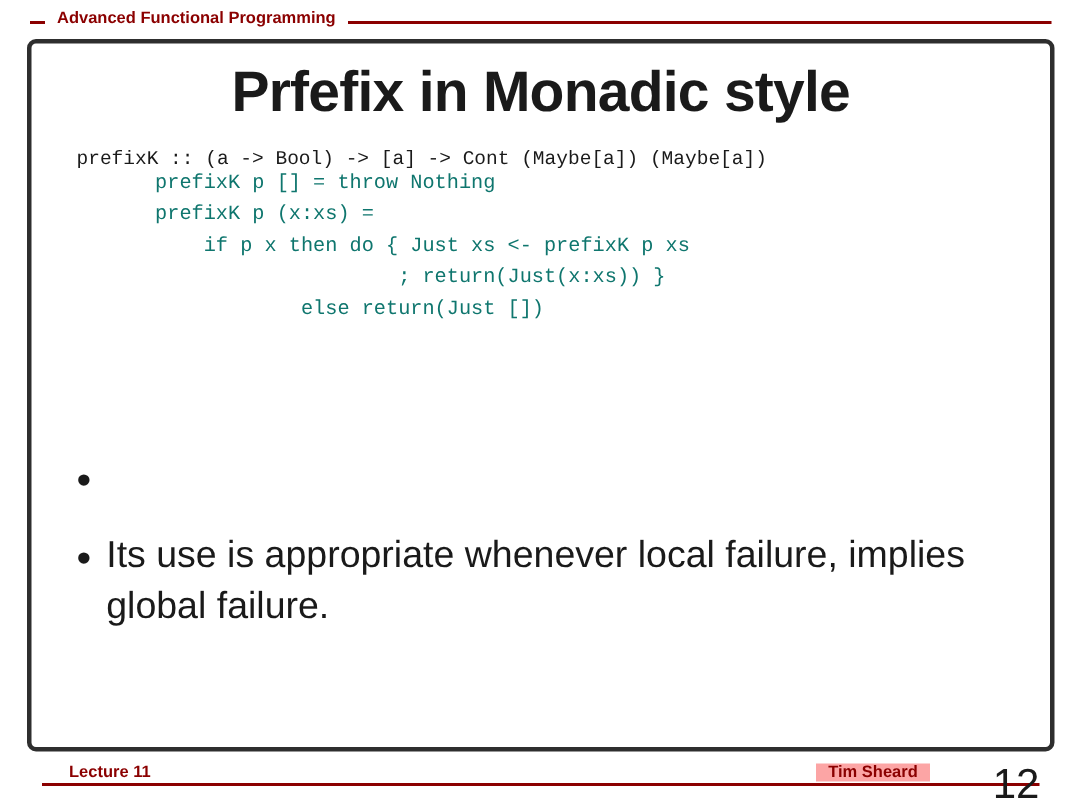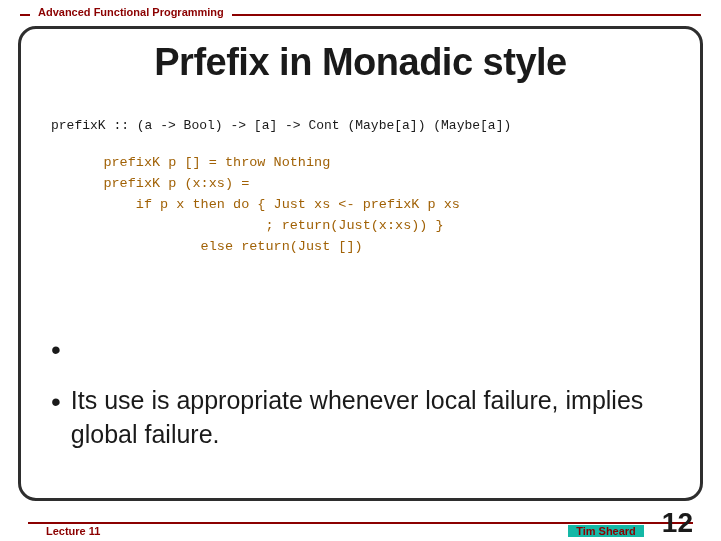--- a/index.html
+++ b/index.html
@@ -47,27 +47,26 @@
       color: #8B0000;
       position: relative;
       z-index: 1;
       margin-left: 10px;
     }
 
     
     .content-box {
       margin: 2px 18px 4px 18px;
       border: 3px solid #2e2e2e;
-      border-radius: 18px;
+      border-radius: 6px;
       flex: 1;
       display: flex;
       flex-direction: column;
       padding: 12px 30px 10px 30px;
       overflow: hidden;
-      gap: 20px;
     }
 
     .slide-title {
       font-size: 38px;
       font-weight: bold;
       color: #1a1a1a;
       text-align: center;
       margin-bottom: 14px;
       letter-spacing: -0.5px;
     }
@@ -75,21 +74,21 @@
     .type-signature {
       font-family: 'Courier New', Courier, monospace;
       font-size: 13px;
       color: #1a1a1a;
       white-space: pre;
     }
 
     .code-block {
       font-family: 'Courier New', Courier, monospace;
       font-size: 13.5px;
-      color: #a16207;
+      color: #0f766e;
       margin-left: 20px;
       margin-bottom: 14px;
       line-height: 1.55;
       white-space: pre;
     }
 
     .bullet-points {
       flex: 1;
       display: flex;
       flex-direction: column;
@@ -162,20 +161,20 @@
         <span class="bullet-dot">•</span>
       </div>
       <div class="bullet">
         <span class="bullet-dot">•</span>
         <span>Its use is appropriate whenever local failure, implies global failure.</span>
       </div>
     </div>
 
   </div>
 
-  <div style="display:flex; align-items:flex-end; padding: 4px 28px 4px 28px; position:relative; height:36px;">
+  <div style="display:flex; align-items:flex-start; padding: 4px 28px 4px 28px; position:relative; height:36px;gap:24px;">
     <div style="position:absolute; top:50%; left:28px; right:28px; height:2px; background:#8B0000; transform:translateY(-50%);"></div>
     <span class="bottom-left" style="background:#fff; padding:0 8px; font-size:11px; font-weight:bold; color:#8B0000; position:relative; z-index:1; margin-left:10px;">Lecture 11</span>
-    <span class="bottom-right" style="background:#14b8a6; padding:0 8px; font-size:11px; font-weight:bold; color:#8B0000; position:relative; z-index:1; margin-left:auto;">Tim Sheard</span>
-    <span style="font-size:28px; font-weight:bold; color:#1a1a1a; margin-left:18px; position:relative; z-index:1; line-height:1;">12</span>
+    <span class="bottom-right" style="background:#fca5a5; padding:0 8px; font-size:11px; font-weight:bold; color:#8B0000; position:relative; z-index:1; margin-left:auto;">Tim Sheard</span>
+    <span style="font-size:28px; font-weight:normal; color:#1a1a1a; margin-left:18px; position:relative; z-index:1; line-height:1;">12</span>
   </div>
 
 </div>
 
 </body></html>

